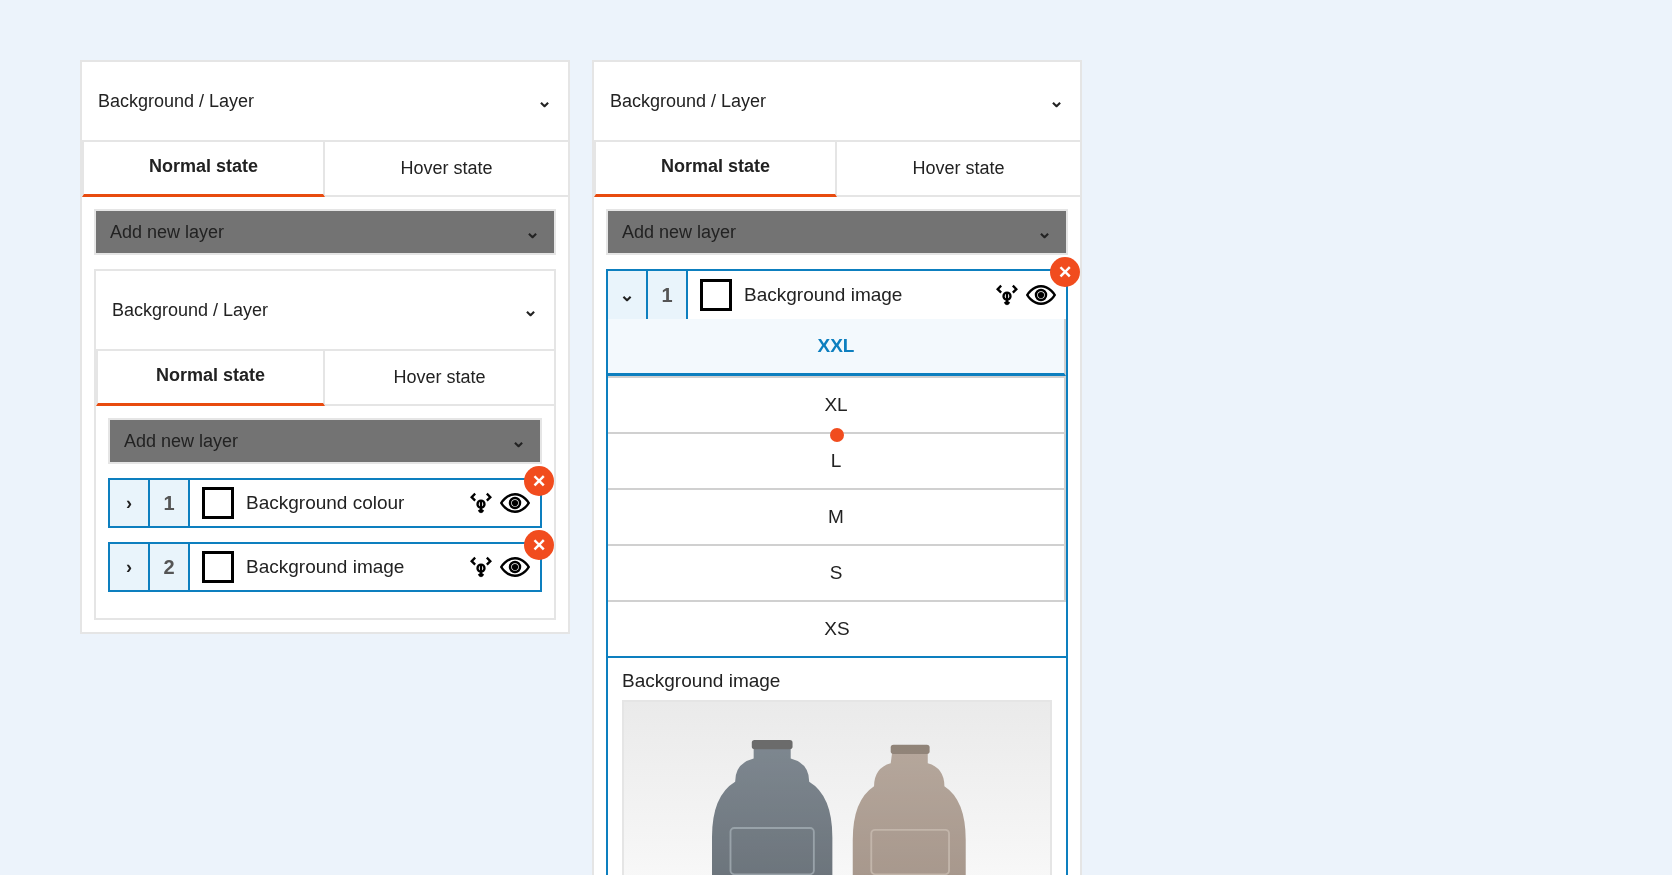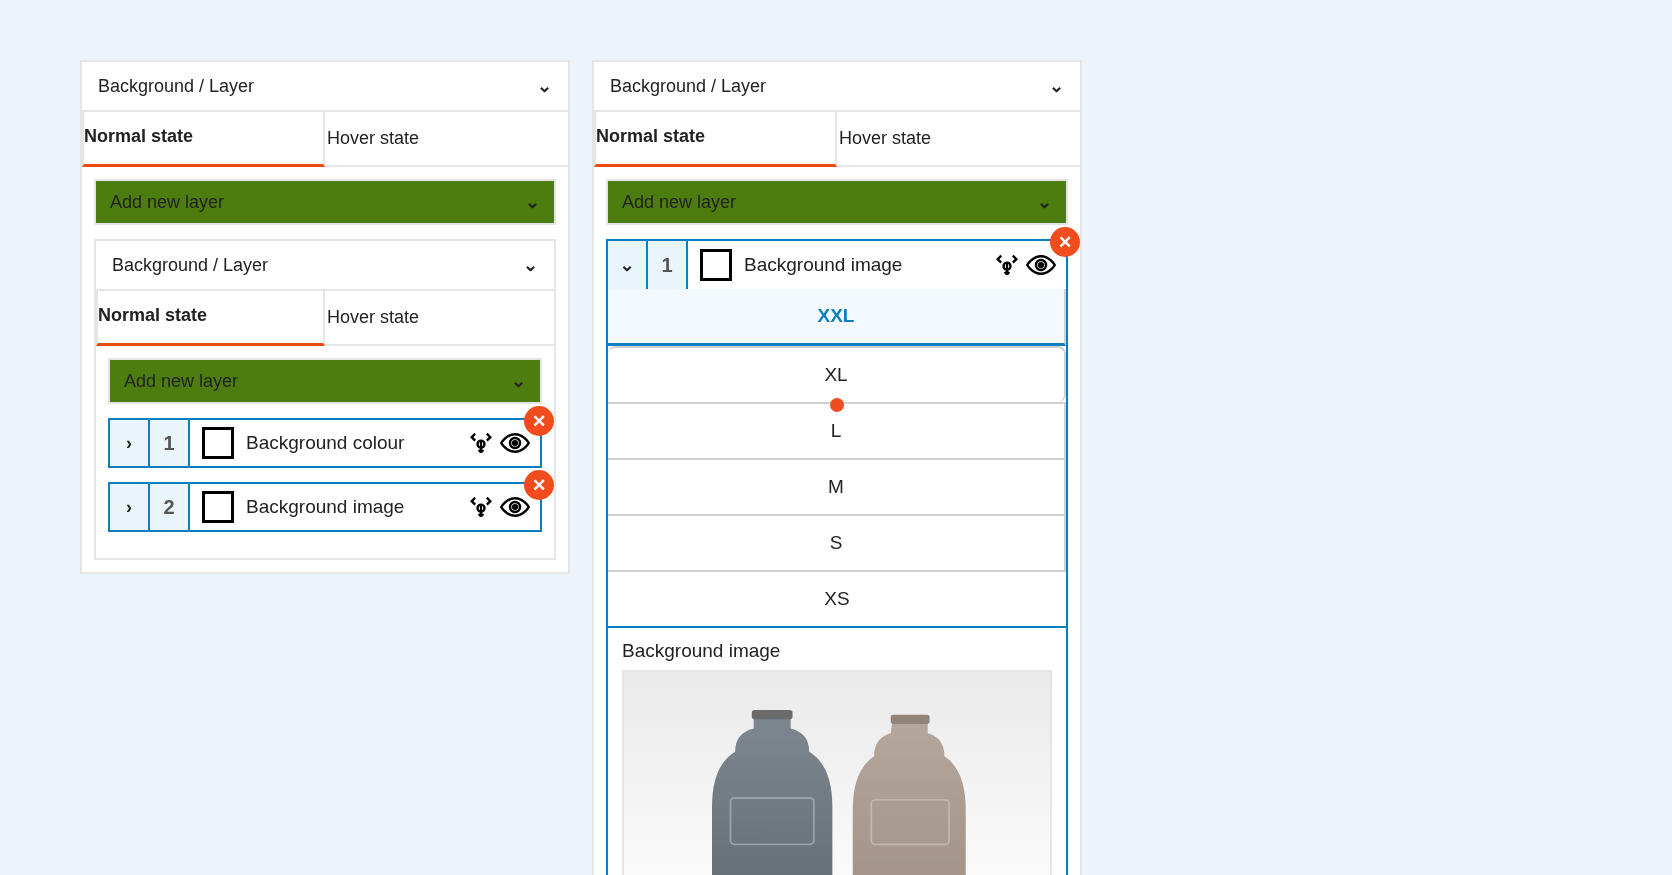--- a/index.html
+++ b/index.html
@@ -15,53 +15,53 @@
 }
 .panel {
   background: #fff;
   border: 2px solid #e5e5e5;
   width: 490px;
 }
 .section-header {
   display: flex;
   justify-content: space-between;
   align-items: center;
-  padding: 13px 16px;
+  padding: 28px 16px;
   border-bottom: 2px solid #e5e5e5;
   cursor: pointer;
 }
 .chev { font-size: 18px; font-weight: bold; }
 .tabs {
   display: flex;
   border-bottom: 2px solid #e5e5e5;
 }
 .tab {
   flex: 1;
-  text-align: left;
+  text-align: center;
   padding: 14px 0;
   cursor: pointer;
   border: 2px solid transparent;
 }
 .tab.active {
   font-weight: bold;
   border: 2px solid #e5e5e5;
   border-bottom: 3px solid #e84b0f;
   margin-top: -2px;
   margin-bottom: -2px;
   background: #fff;
 }
 .pad { padding: 12px; }
 .dropdown {
   display: flex;
   justify-content: space-between;
   align-items: center;
   border: 2px solid #e5e5e5;
   padding: 10px 14px;
   cursor: pointer;
-  background: #4d7c0f;
+  background: #737373;
 }
 .nested {
   border: 2px solid #e5e5e5;
   margin-top: 14px;
   background: #fff;
 }
 .layer-row {
   position: relative;
   border: 2px solid #0d7fbf;
   display: flex;
@@ -306,21 +306,21 @@
             <path d="M1 8s4-7 11-7 11 7 11 7-4 7-11 7S1 8 1 8z"></path>
             <circle cx="12" cy="8" r="4"></circle>
             <circle cx="12" cy="8" r="1.5" fill="#000"></circle>
           </svg>
       </div>
       <div class="del-badge">✕</div>
     </div>
 
     <div class="size-tabs" id="size-tabs">
         <div class="size-tab active" style="position: relative;">XXL</div>
-        <div class="size-tab" style="position: relative; border-radius: 8px;">XL</div>
+        <div class="size-tab" style="position: relative;">XL</div>
         <div class="size-tab" style="position: relative;">L<div class="dot"></div></div>
         <div class="size-tab" style="position: relative;">M</div>
         <div class="size-tab" style="position: relative;">S</div>
         <div class="size-tab" style="position: relative;">XS</div>
       </div>
 
     <div class="detail">
       <div class="detail-inner">
       <h4>Background image</h4>
       <div class="thumb">

